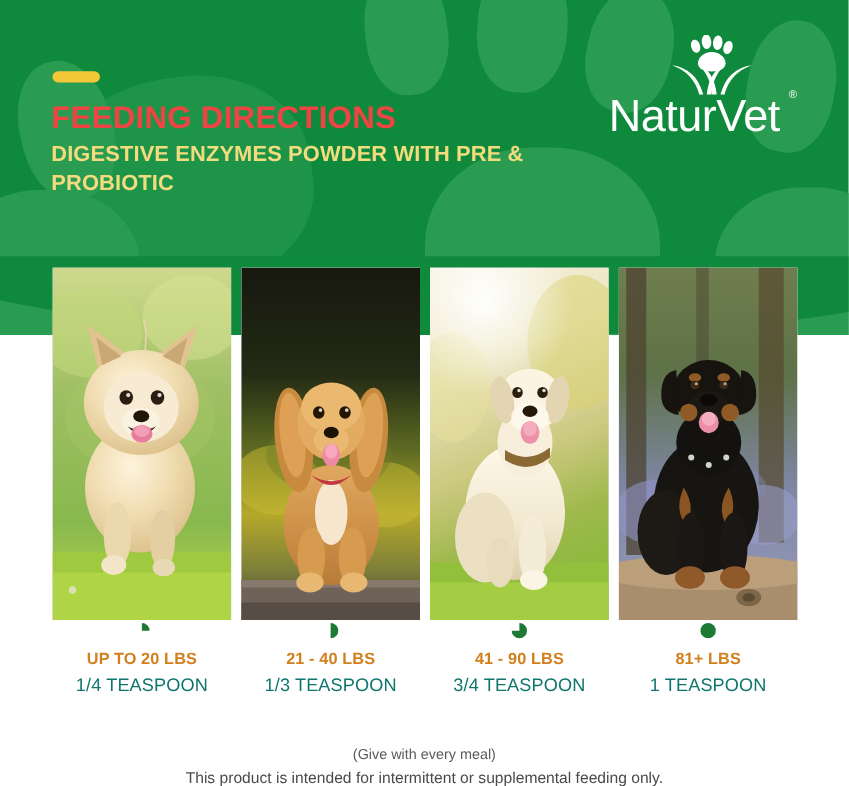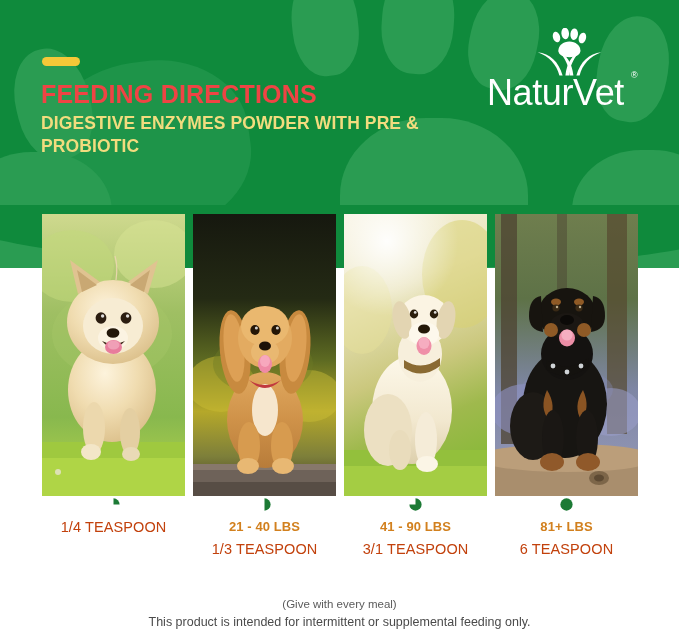--- a/index.html
+++ b/index.html
@@ -143,21 +143,21 @@
   .dose-marker { display: block; margin: 0 auto 8px auto; width: 13px; height: 13px; }
   .dose-weight {
     color: #D2801E;
     font-size: 13px;
     font-weight: bold;
     letter-spacing: 0.1px;
     white-space: nowrap;
   }
   .dose-amount {
     margin-top: 7px;
-    color: #c2410c;
+    color: #0f766e;
     font-size: 14.5px;
     font-weight: normal;
     letter-spacing: 0.1px;
     white-space: nowrap;
   }
 
   
   #footer { position: absolute; left: 0; top: 596px; width: 679px; text-align: center; }
   #footer-note {
     color: #5B5B5B;
@@ -449,43 +449,44 @@
       <circle cx="72" cy="158" r="2.4" fill="#cfd3d6"></circle>
       <circle cx="86" cy="152" r="2.4" fill="#cfd3d6"></circle>
     </svg>
   </div>
 </div>
 
 <div id="dose-0" class="dose-col">
   <svg class="dose-marker" viewBox="0 0 14 14">
     <path d="M7 7 L7 0.4 A6.6 6.6 0 0 1 13.6 7 Z" fill="#1C7A35"></path>
   </svg>
+  <div class="dose-weight">UP TO 20 LBS</div>
   <div class="dose-amount">1/4 TEASPOON</div>
 </div>
 
 <div id="dose-1" class="dose-col">
   <svg class="dose-marker" viewBox="0 0 14 14">
     <path d="M7 7 L7 0.4 A6.6 6.6 0 0 1 7 13.6 Z" fill="#1C7A35"></path>
   </svg>
   <div class="dose-weight">21 - 40 LBS</div>
   <div class="dose-amount">1/3 TEASPOON</div>
 </div>
 
 <div id="dose-2" class="dose-col">
   <svg class="dose-marker" viewBox="0 0 14 14">
     <path d="M7 7 L7 0.4 A6.6 6.6 0 1 1 0.4 7 Z" fill="#1C7A35"></path>
   </svg>
   <div class="dose-weight">41 - 90 LBS</div>
-  <div class="dose-amount">3/1 TEASPOON</div>
+  <div class="dose-amount">3/4 TEASPOON</div>
 </div>
 
 <div id="dose-3" class="dose-col">
   <svg class="dose-marker" viewBox="0 0 14 14">
     <circle cx="7" cy="7" r="6.6" fill="#1C7A35"></circle>
   </svg>
   <div class="dose-weight">81+ LBS</div>
-  <div class="dose-amount">6 TEASPOON</div>
+  <div class="dose-amount">1 TEASPOON</div>
 </div>
 
 <div id="footer">
   <div id="footer-note">(Give with every meal)</div>
   <div id="footer-disclaimer">This product is intended for intermittent or supplemental feeding only.</div>
 </div>
 
 </body></html>

